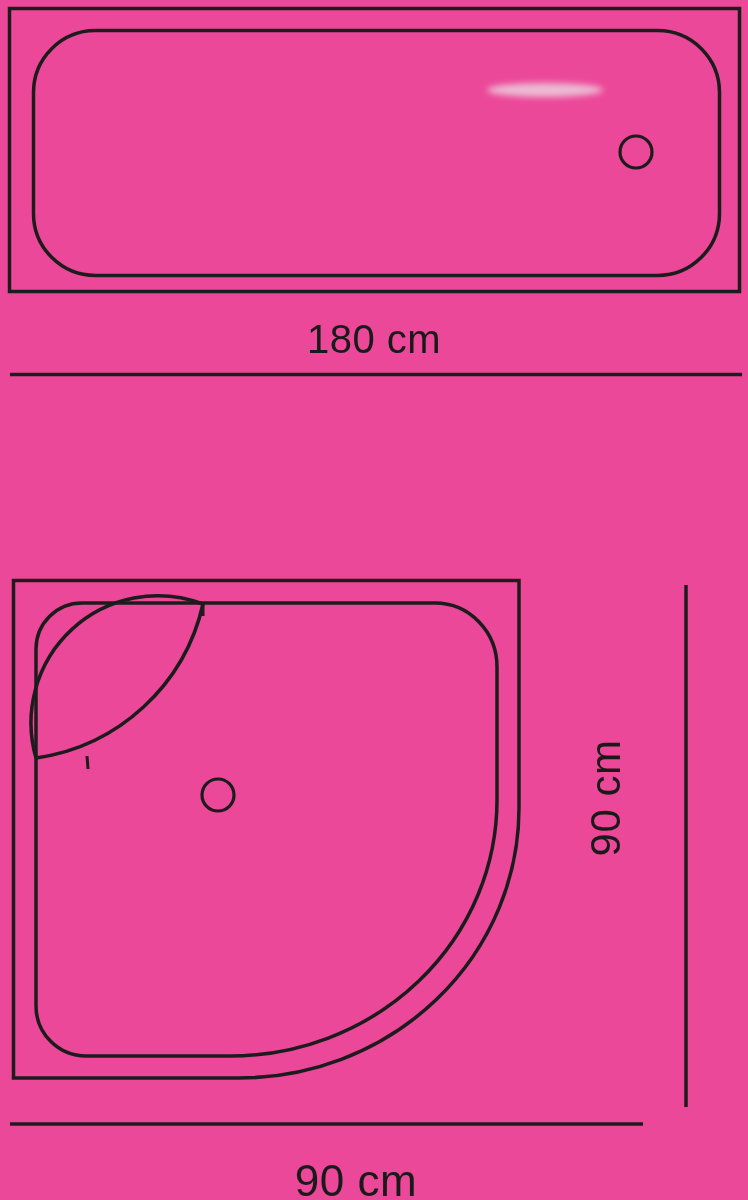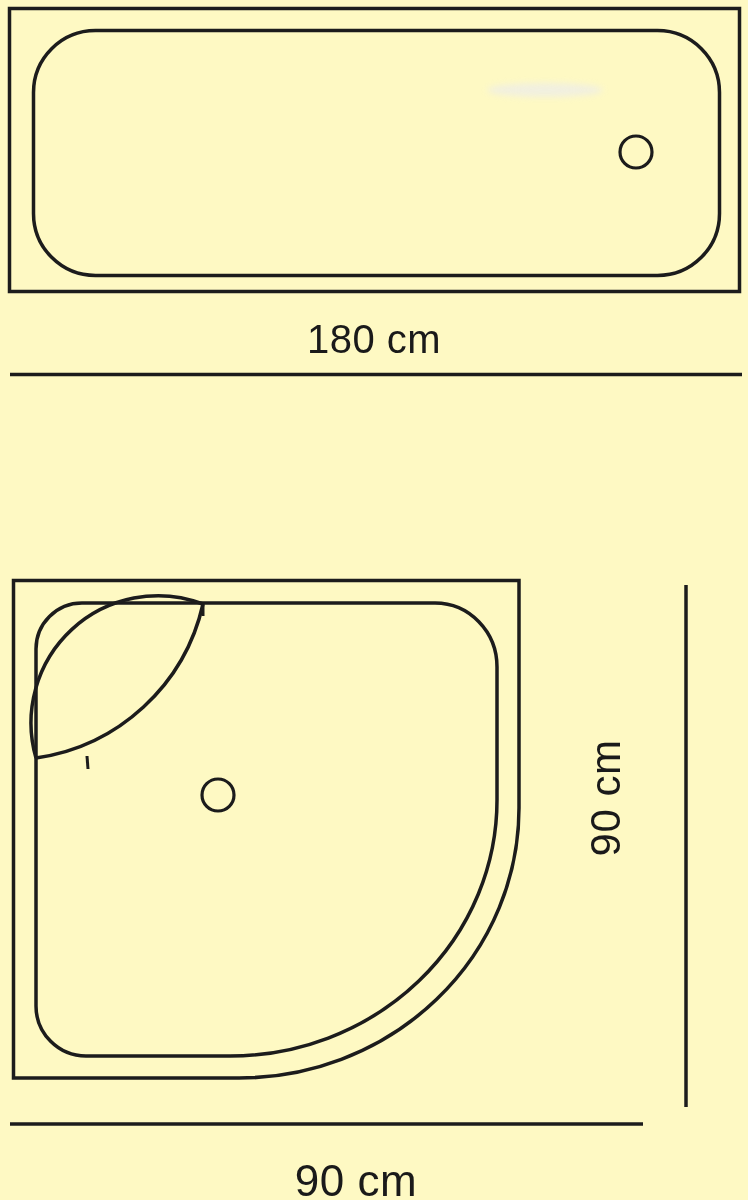--- a/index.html
+++ b/index.html
@@ -5,21 +5,21 @@
   html, body {
     margin: 0;
     padding: 0;
     background: #ffffff;
     font-family: "Liberation Sans", sans-serif;
   }
   .canvas {
     position: relative;
     width: 748px;
     height: 1200px;
-    background: #fef9c3;
+    background: #ec4899;
     overflow: hidden;
   }
   .canvas svg {
     position: absolute;
     left: 0;
     top: 0;
     display: block;
   }
   .dim-label {
     position: absolute;

